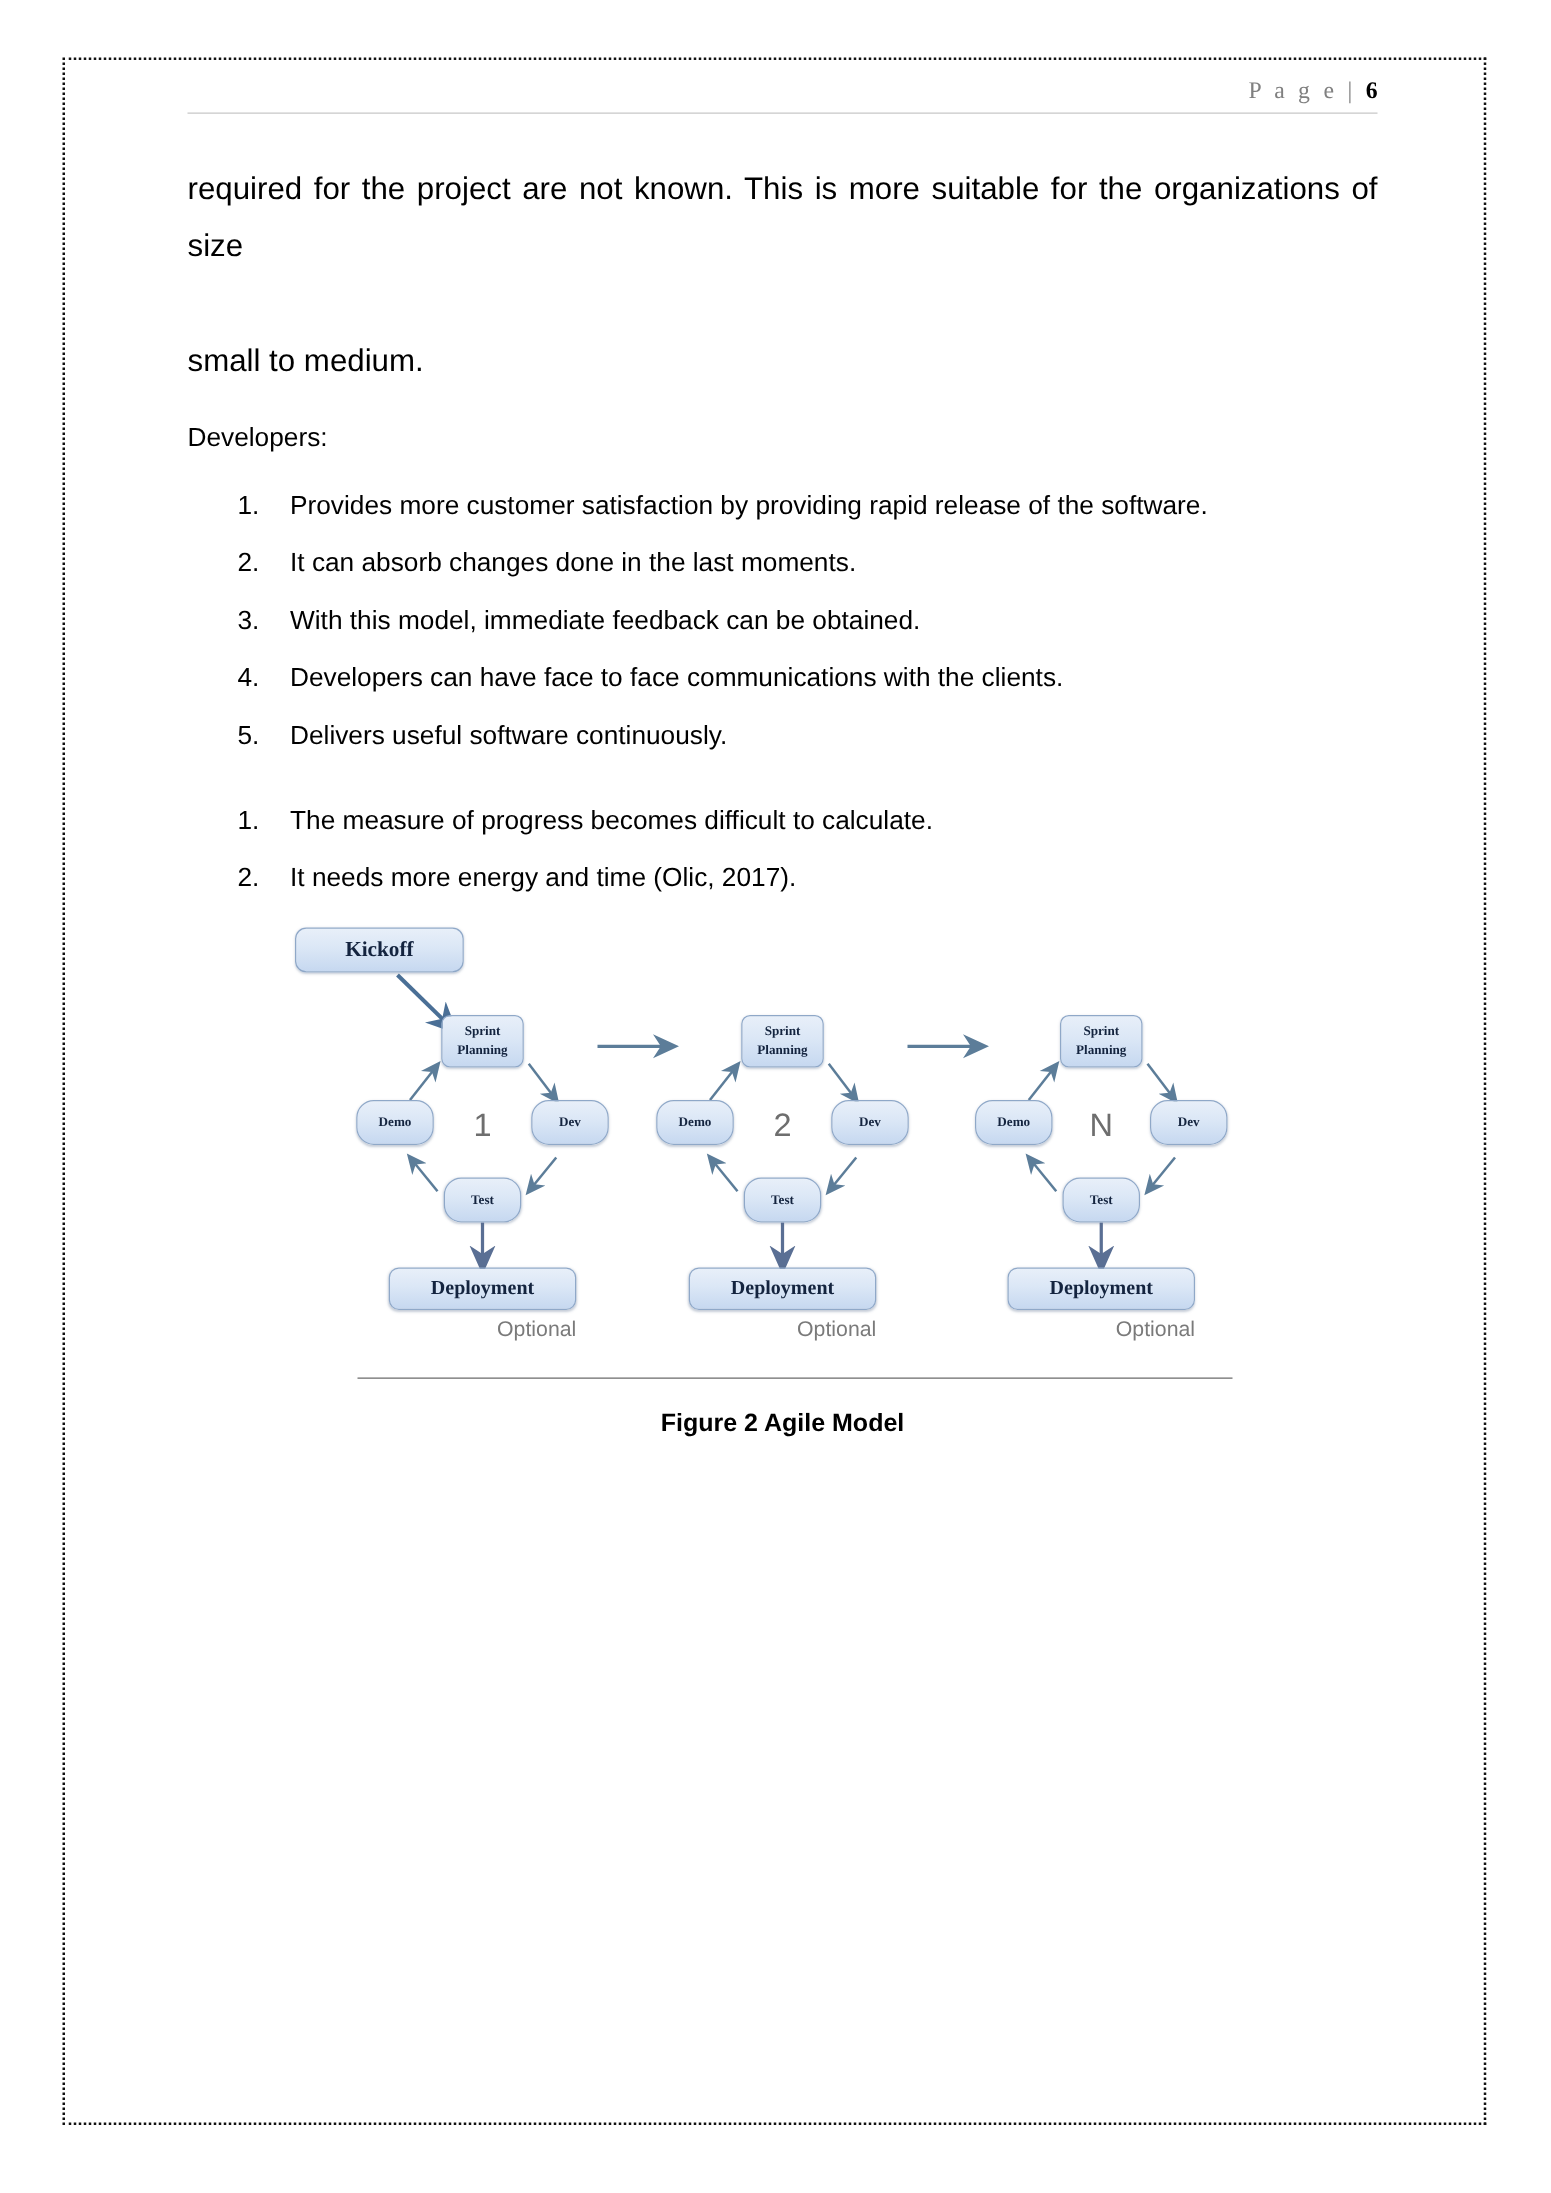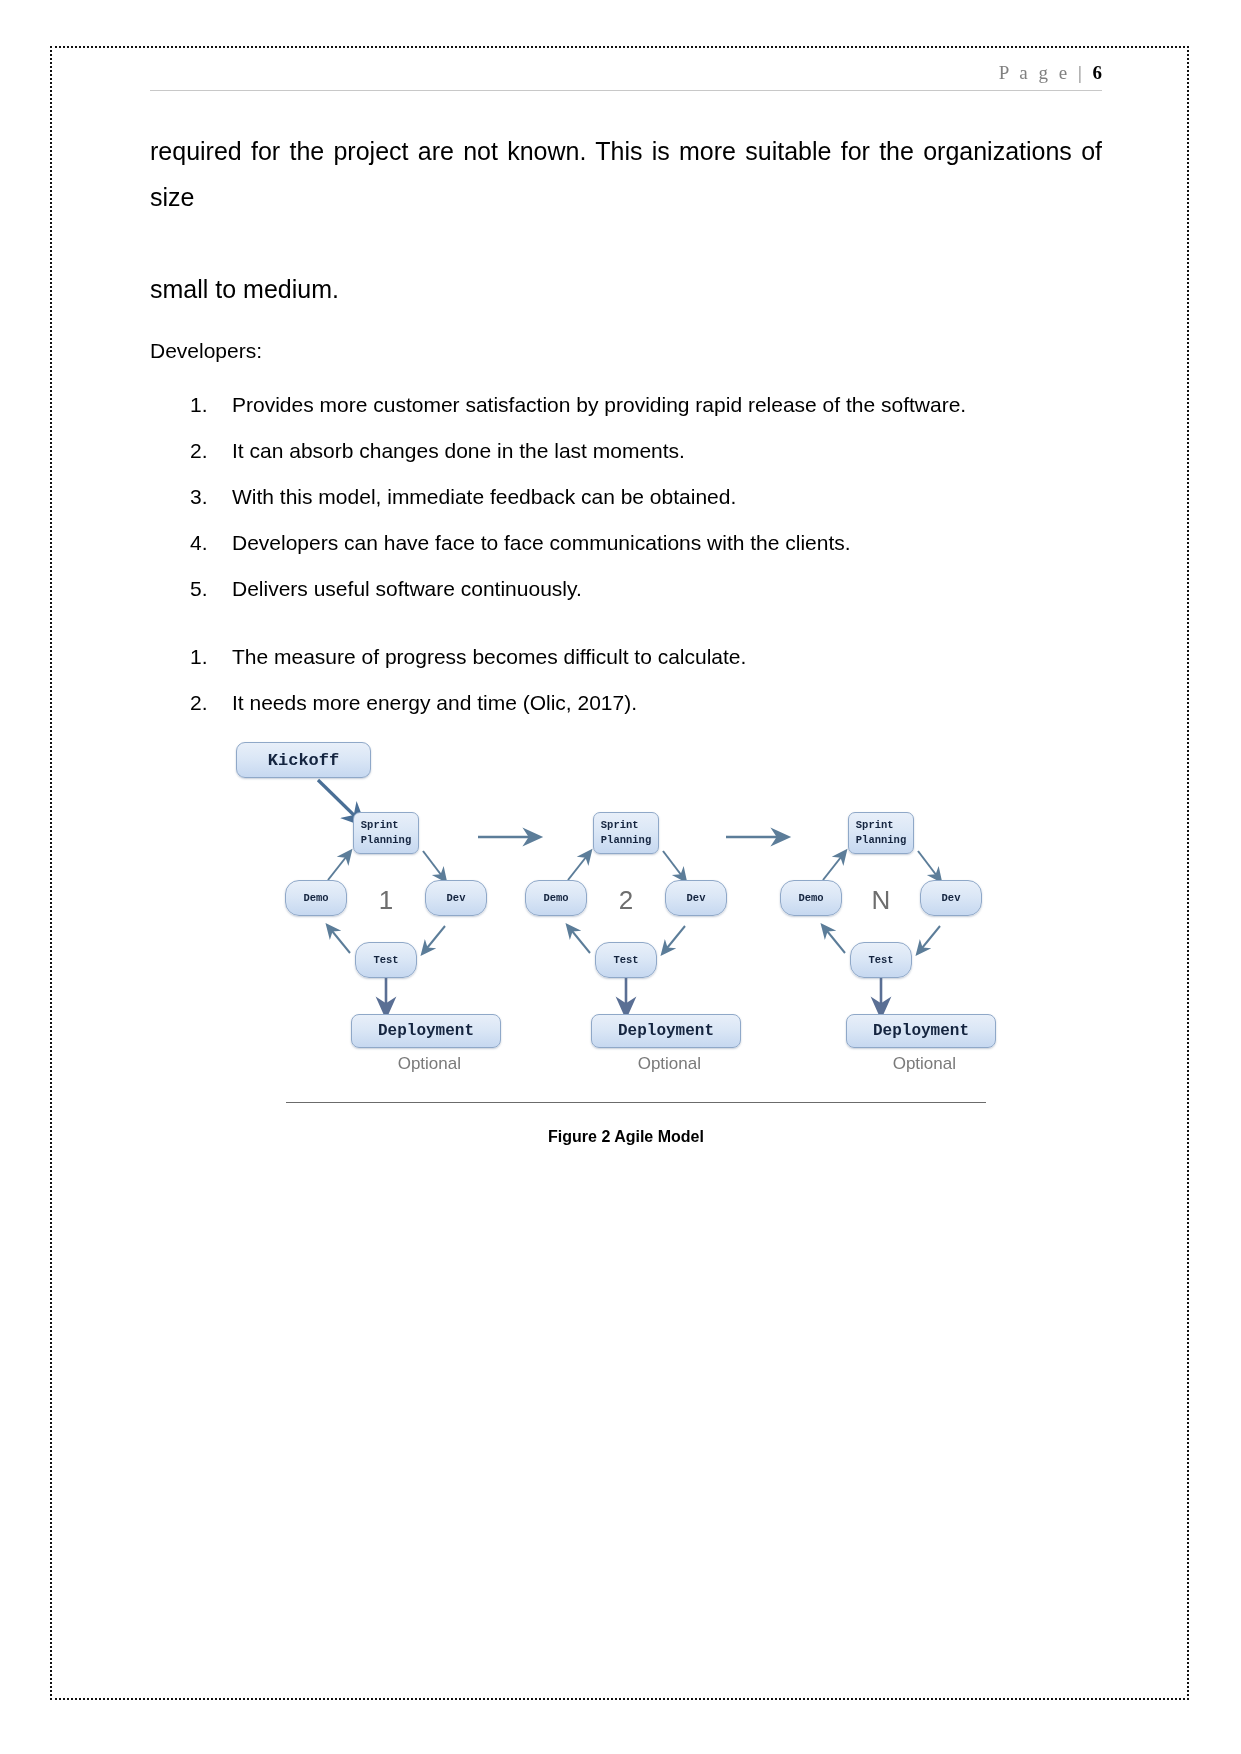--- a/index.html
+++ b/index.html
@@ -134,23 +134,23 @@
   .agile-box {
     position: absolute;
     box-sizing: border-box;
     border: 1px solid #8fa8c8;
     border-radius: 7px;
     background: linear-gradient(to bottom, #e8eff9 0%, #dbe7f6 45%, #c6d8f0 100%);
     box-shadow: 0 1px 2px rgba(90,110,140,0.35);
     display: flex;
     align-items: center;
     justify-content: center;
-    text-align: left;
+    text-align: center;
     color: #14243f;
-    font-family: Liberation Mono, monospace;
+    font-family: Liberation Serif, serif;
   }
   .agile-box.kickoff {
     left: 10px; top: 2px;
     width: 135px; height: 36px;
     font-size: 17px;
     font-weight: bold;
     border-radius: 9px;
   }
   .agile-box.sprint {
     width: 66px; height: 42px;
@@ -162,21 +162,20 @@
     width: 62px; height: 36px;
     font-size: 10.5px;
     font-weight: bold;
     border-radius: 14px;
   }
   .agile-box.deploy {
     width: 150px; height: 34px;
     font-size: 16px;
     font-weight: bold;
     border-radius: 8px;
-    margin-left: 40px;
   }
   .cycle-num {
     position: absolute;
     font-size: 26px;
     color: #6e6e6e;
     font-family: "Liberation Sans", sans-serif;
     width: 40px;
     text-align: center;
   }
   .optional-label {
@@ -198,21 +197,21 @@
     top: 362px;
     width: 700px;
     border-bottom: 1px solid #6b6b6b;
   }
   #fig-caption {
     position: absolute;
     left: 0;
     top: 388px;
     width: 952px;
     text-align: center;
-    font-size: 16px;
+    font-size: 20px;
     font-weight: bold;
     color: #000;
   }
 </style>
 </head>
 <body>
 
 <div id="page">
 
   <div id="page-border"></div>

